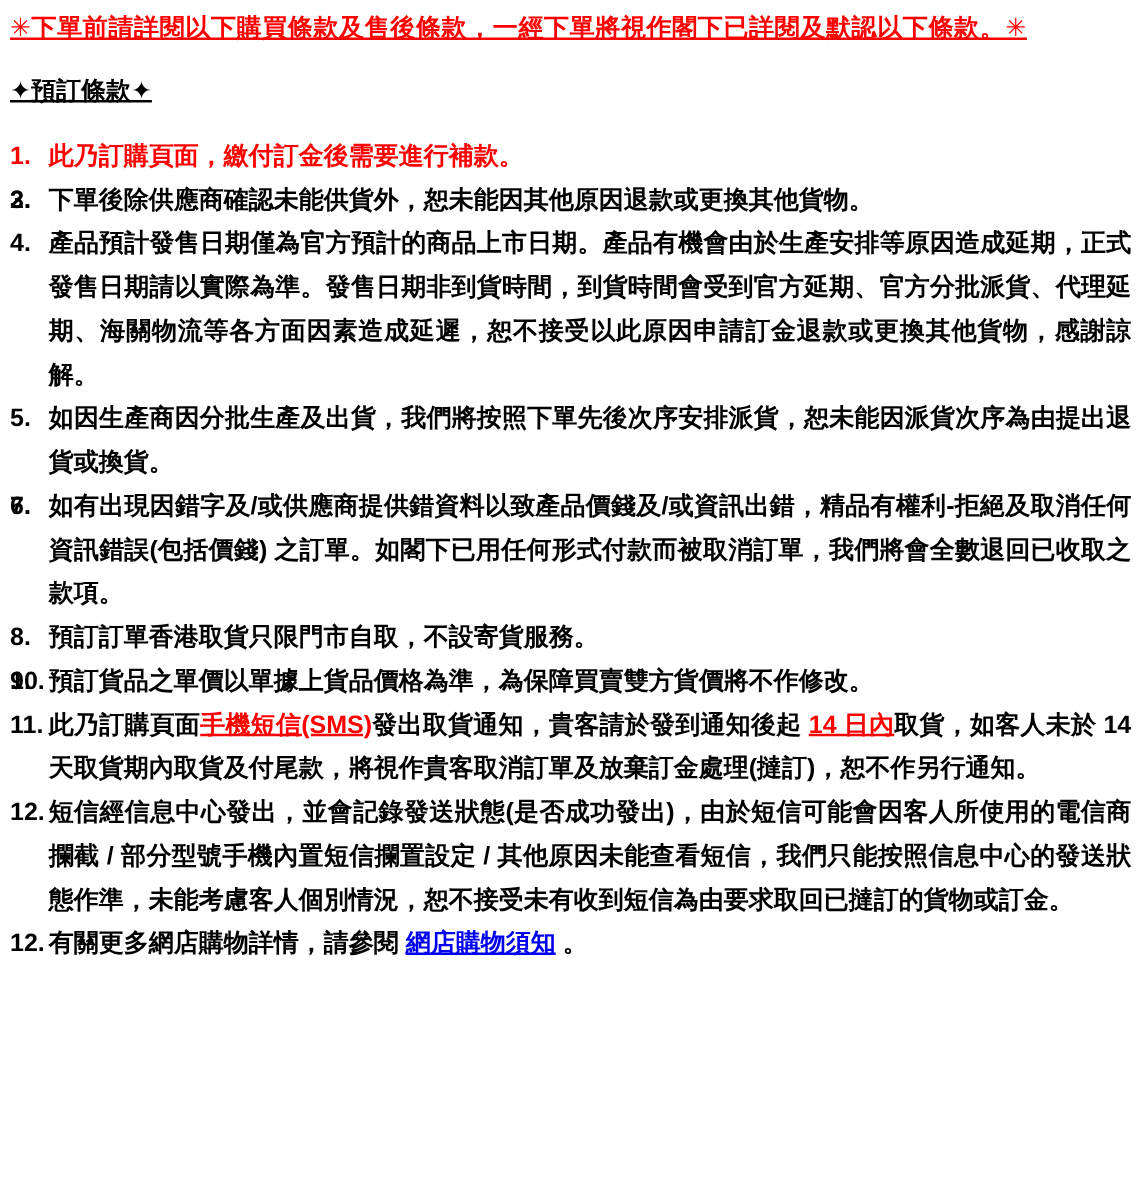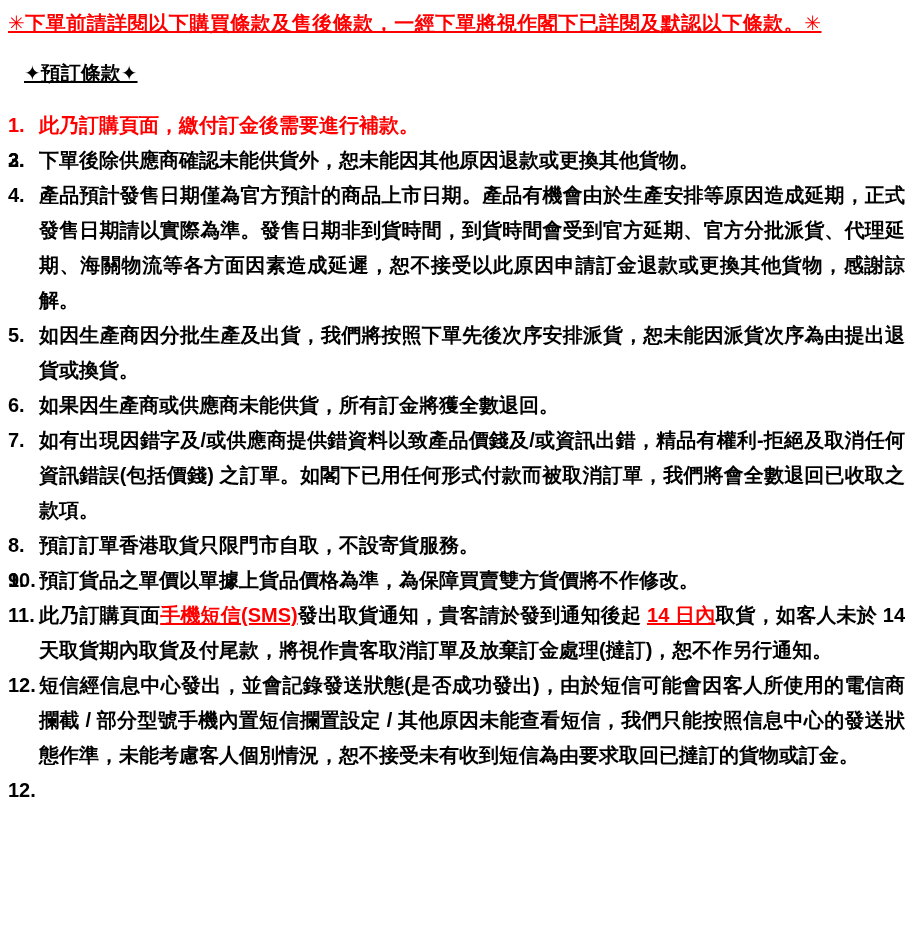--- a/index.html
+++ b/index.html
@@ -33,21 +33,21 @@
     text-decoration: underline;
     margin: 0 0 24px 0;
     letter-spacing: 0.5px;
     white-space: nowrap;
   }
   .section-title {
     color: var(--text);
     font-size: 20px;
     line-height: 26px;
     text-decoration: underline;
-    margin: 0 0 22px 16px;
+    margin: 0 0 22px 0;
   }
   .terms {
     font-size: 20px;
     line-height: 35px;
   }
   .term {
     position: relative;
     padding-left: 31px;
     text-align: justify;
   }
@@ -76,22 +76,22 @@
   <div class="notice">✳下單前請詳閱以下購買條款及售後條款，一經下單將視作閣下已詳閱及默認以下條款。✳</div>
 
   <div class="section-title">✦預訂條款✦</div>
 
   <div class="terms">
       <div class="term red"><span class="num">1.</span><span><span>此乃訂購頁面，繳付訂金後需要進行補款。</span></span></div>
       <div class="term"><span class="num">2.</span></div>
       <div class="term"><span class="num">3.</span><span><span>下單後除供應商確認未能供貨外，恕未能因其他原因退款或更換其他貨物。</span></span></div>
       <div class="term"><span class="num">4.</span><span><span>產品預計發售日期僅為官方預計的商品上市日期。產品有機會由於生產安排等原因造成延期，正式發售日期請以實際為準。發售日期非到貨時間，到貨時間會受到官方延期、官方分批派貨、代理延期、海關物流等各方面因素造成延遲，恕不接受以此原因申請訂金退款或更換其他貨物，感謝諒解。</span></span></div>
       <div class="term"><span class="num">5.</span><span><span>如因生產商因分批生產及出貨，我們將按照下單先後次序安排派貨，恕未能因派貨次序為由提出退貨或換貨。</span></span></div>
-      <div class="term"><span class="num">6.</span><span><span>如果因生產商或供應商未能供貨，所有訂金將獲全數退回。</span></span></div>
+      <div class="term"><span class="num">6.</span></div>
       <div class="term"><span class="num">7.</span><span><span>如有出現因錯字及/或供應商提供錯資料以致產品價錢及/或資訊出錯，精品有權利-拒絕及取消任何資訊錯誤(包括價錢) 之訂單。如閣下已用任何形式付款而被取消訂單，我們將會全數退回已收取之款項。</span></span></div>
       <div class="term"><span class="num">8.</span><span><span>預訂訂單香港取貨只限門市自取，不設寄貨服務。</span></span></div>
       <div class="term"><span class="num">9.</span></div>
       <div class="term"><span class="num">10.</span><span><span>預訂貨品之單價以單據上貨品價格為準，為保障買賣雙方貨價將不作修改。</span></span></div>
       <div class="term"><span class="num">11.</span><span><span>此乃訂購頁面</span><span class="run-red-u">手機短信(SMS)</span><span>發出取貨通知，貴客請於發到通知後起 </span><span class="run-red-u">14 日內</span><span>取貨，如客人未於 14 天取貨期內取貨及付尾款，將視作貴客取消訂單及放棄訂金處理(撻訂)，恕不作另行通知。</span></span></div>
       <div class="term"><span class="num">12.</span><span><span>短信經信息中心發出，並會記錄發送狀態(是否成功發出)，由於短信可能會因客人所使用的電信商攔截 / 部分型號手機內置短信攔置設定 / 其他原因未能查看短信，我們只能按照信息中心的發送狀態作準，未能考慮客人個別情況，恕不接受未有收到短信為由要求取回已撻訂的貨物或訂金。</span></span></div>
-      <div class="term"><span class="num">12.</span></div>
+      <div class="term"><span class="num">12.</span><span><span>有關更多網店購物詳情，請參閱 </span><span class="run-link">網店購物須知</span><span> 。</span></span></div>
     </div>
 </div>
 
 </body></html>

